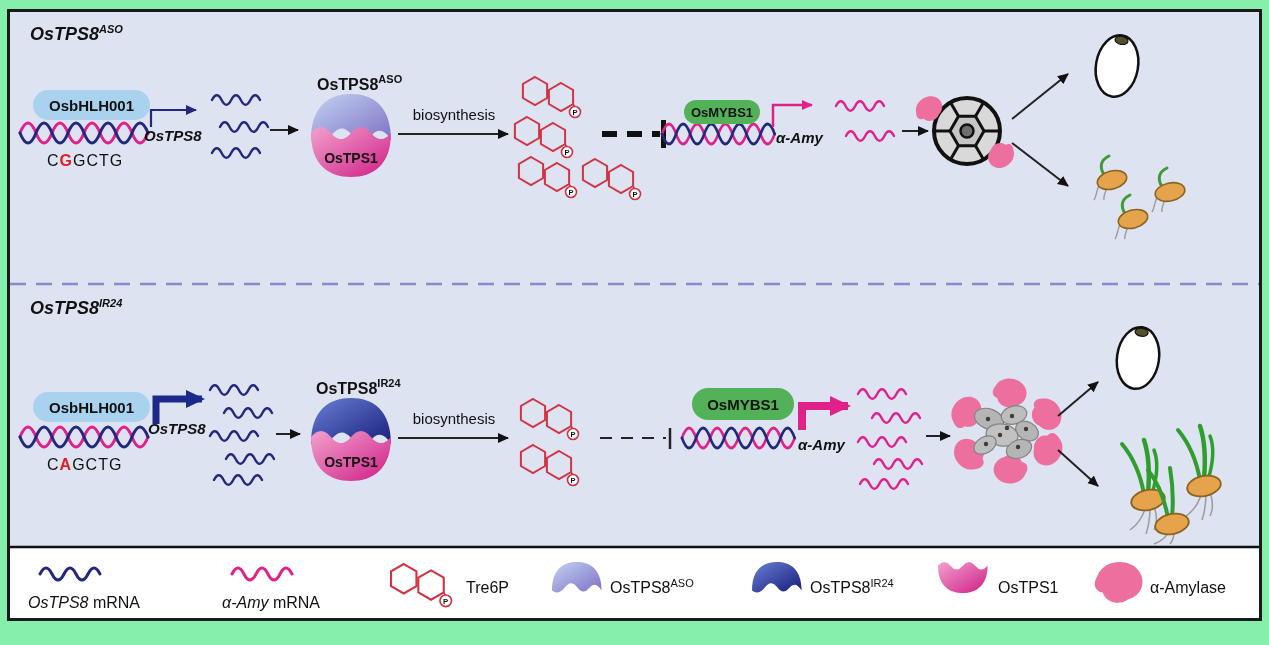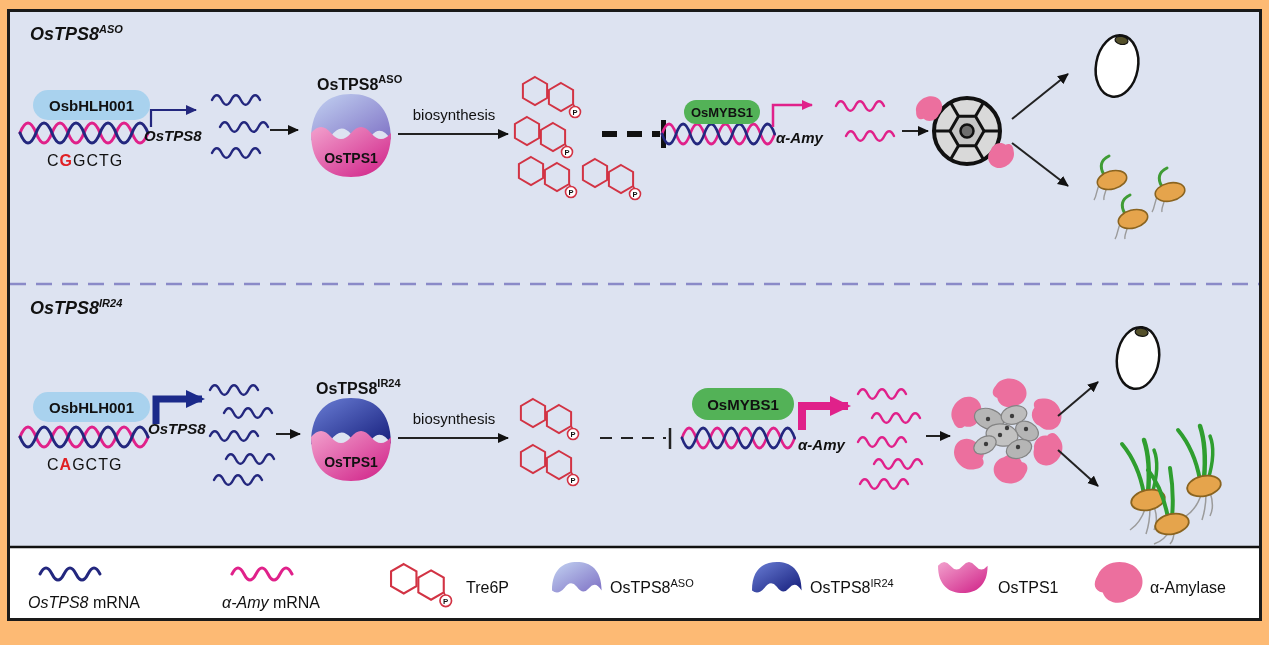--- a/index.html
+++ b/index.html
@@ -1,16 +1,16 @@
 <!DOCTYPE html>
 <html><head>
 <meta charset="utf-8">
 <style>
   html,body{margin:0;padding:0;background:#ffffff;}
-  .fig-wrap{width:1269px;height:645px;position:relative;background:#fdba74;}
+  .fig-wrap{width:1269px;height:645px;position:relative;background:#86efac;}
   svg{font-family:"Liberation Sans",sans-serif;}
   text{fill:#111;}
   .t-b{font-weight:bold;}
   .t-i{font-style:italic;}
 </style>
 </head>
 <body>
 
 <div class="fig-wrap">
 <svg width="1269" height="645" viewBox="0 0 1269 645">

